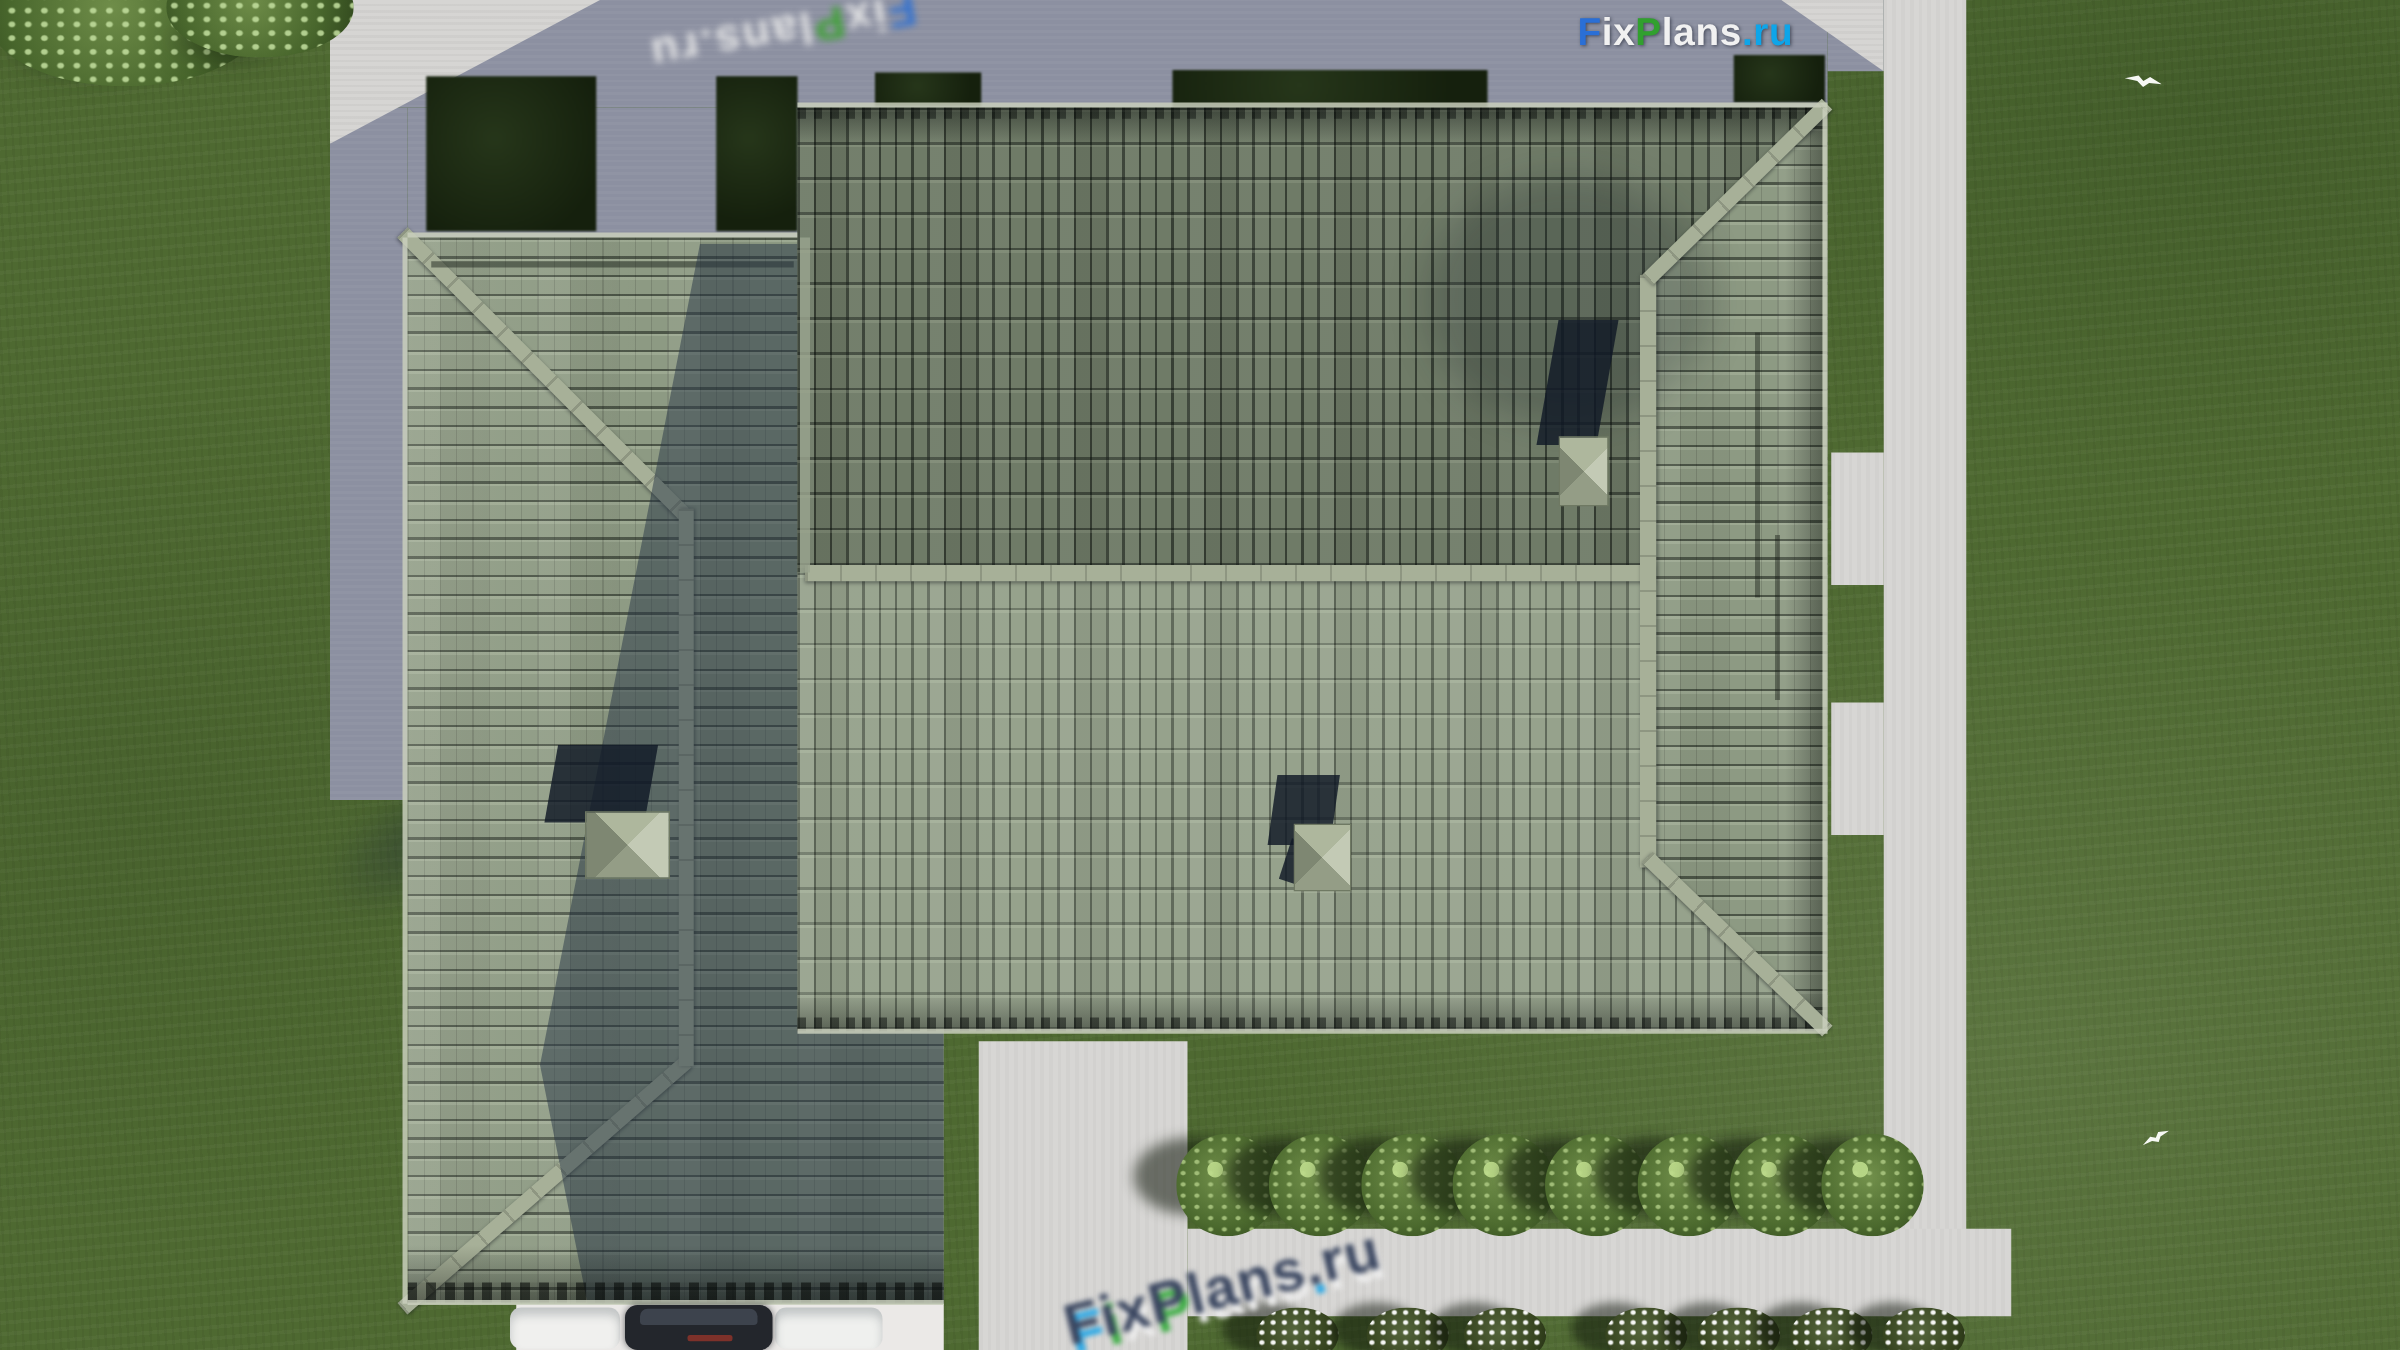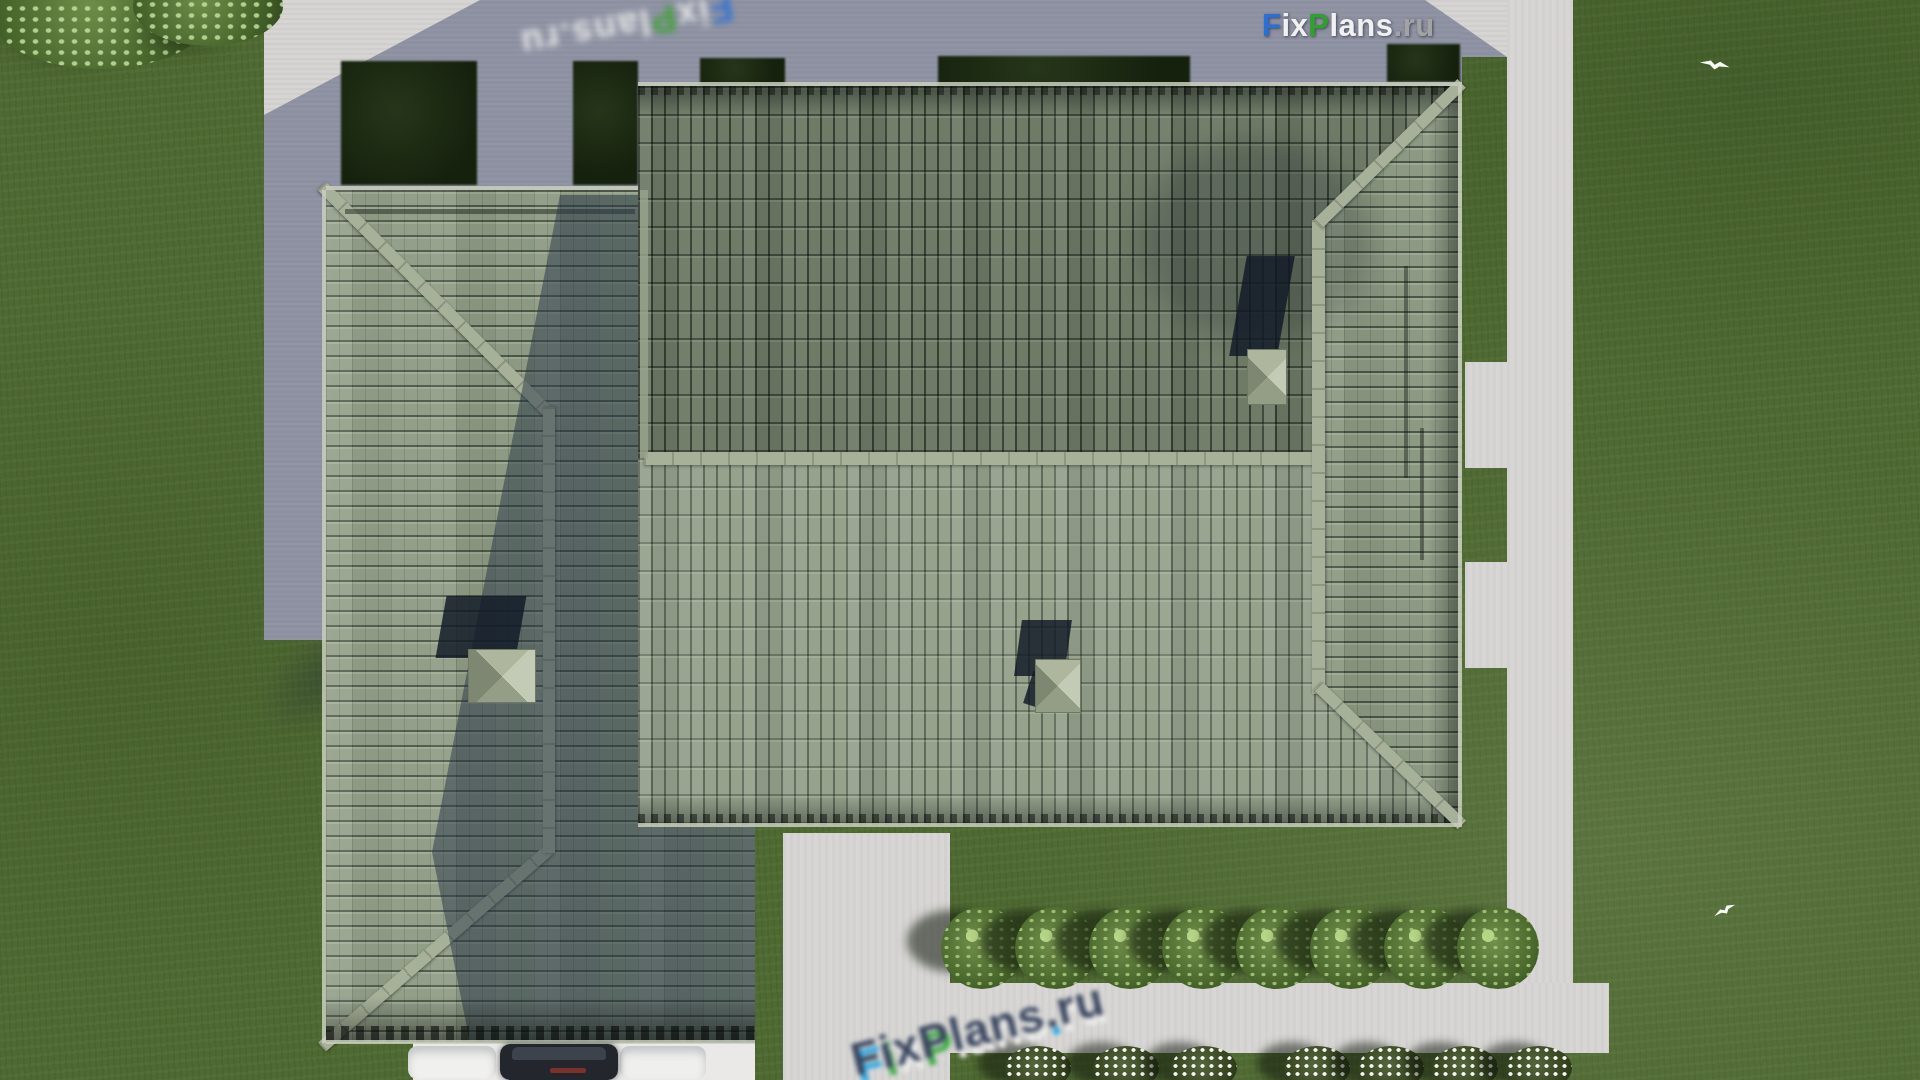--- a/index.html
+++ b/index.html
@@ -235,16 +235,16 @@
   <div class="abs wm-top" style="left:518px;top:4px;">
     <span style="color:#2b6fd4;">F</span><span style="color:#e9e9e9;">ix</span><span style="color:#3aa32e;">P</span><span style="color:#e9e9e9;">lans</span><span style="color:#e9e9e9;">.ru</span>
   </div>
 
   <div class="abs wm-bottom-wrap" style="left:852px;top:998px;width:290px;height:90px;">
     <div class="wm-layer" id="wm-refl" style="top:8px;left:2px;"><span style="color: rgb(41, 168, 230);">F</span><span style="color: rgb(63, 174, 70);">i</span><span style="color: rgb(236, 236, 236);">x</span><span style="color: rgb(63, 174, 70);">P</span><span style="color: rgb(236, 236, 236);">l</span><span style="color: rgb(236, 236, 236);">a</span><span style="color: rgb(236, 236, 236);">n</span><span style="color: rgb(236, 236, 236);">s</span><span style="color: rgb(41, 168, 230);">.</span><span style="color: rgb(236, 236, 236);">r</span><span style="color: rgb(236, 236, 236);">u</span></div>
     <div class="wm-layer" id="wm-main"><span style="color: rgb(58, 70, 96);">F</span><span style="color: rgb(58, 70, 96);">i</span><span style="color: rgb(58, 70, 96);">x</span><span style="color: rgb(58, 70, 96);">P</span><span style="color: rgb(58, 70, 96);">l</span><span style="color: rgb(58, 70, 96);">a</span><span style="color: rgb(58, 70, 96);">n</span><span style="color: rgb(58, 70, 96);">s</span><span style="color: rgb(58, 70, 96);">.</span><span style="color: rgb(58, 70, 96);">r</span><span style="color: rgb(58, 70, 96);">u</span></div>
   </div>
 
   <div class="abs logo-text" style="left:1262px;top:8px;">
-    <span style="color:#2a6fd6;">F</span><span style="color:#f1f1f1;">ix</span><span style="color:#31a02e;">P</span><span style="color:#f1f1f1;">lans</span><span style="color:#a3a3a3;">.ru</span>
+    <span style="color:#2a6fd6;">F</span><span style="color:#f1f1f1;">ix</span><span style="color:#31a02e;">P</span><span style="color:#f1f1f1;">lans</span><span style="color:#0ea5e9;">.ru</span>
   </div>
 
 </div>
 
 </body></html>

